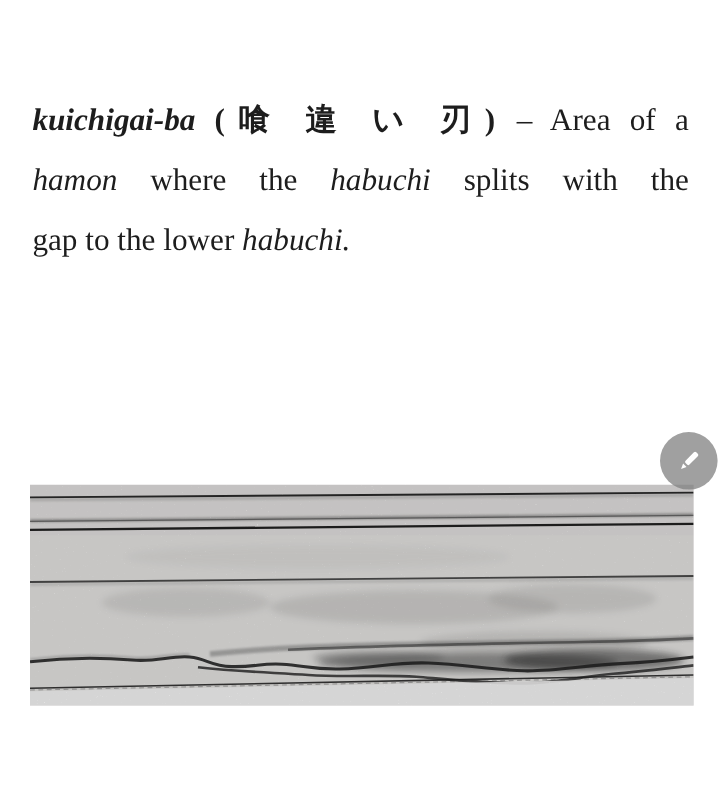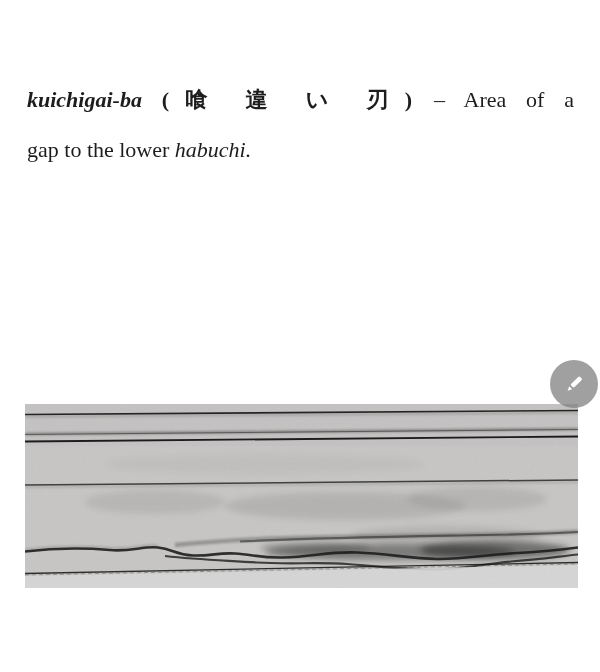--- a/index.html
+++ b/index.html
@@ -6,21 +6,21 @@
   body {
     width: 600px; height: 672px;
     background: #ffffff;
     font-family: "Liberation Serif", "DejaVu Serif", serif;
     position: relative;
     overflow: hidden;
   }
   .definition {
     position: absolute;
     left: 27px; right: 26px; top: 75px;
-    font-size: 22px;
+    font-size: 26px;
     color: #1d1d1d;
   }
   .def-line {
     height: 50px;
     line-height: 50px;
     text-align: justify;
     text-align-last: justify;
     overflow: hidden;
     white-space: normal;
   }
@@ -55,20 +55,26 @@
   .fab svg { display: block; }
 </style>
 </head>
 <body>
 
 <div class="definition">
   <div class="def-line">
     <span class="t-term">kuichigai-ba</span>
     <span class="t-kanji">(喰 違 い 刃)</span>
     <span>– Area of a</span>
+  </div>
+  <div class="def-line">
+    <span class="t-it">hamon</span>
+    <span>where the</span>
+    <span class="t-it">habuchi</span>
+    <span>splits with the</span>
   </div>
   <div class="def-line last">
     <span>gap to the lower</span>
     <span class="t-it">habuchi.</span>
   </div>
 </div>
 
 <div class="figure">
   <svg width="553" height="184" viewBox="0 0 553 184" xmlns="http://www.w3.org/2000/svg">
     <defs>

